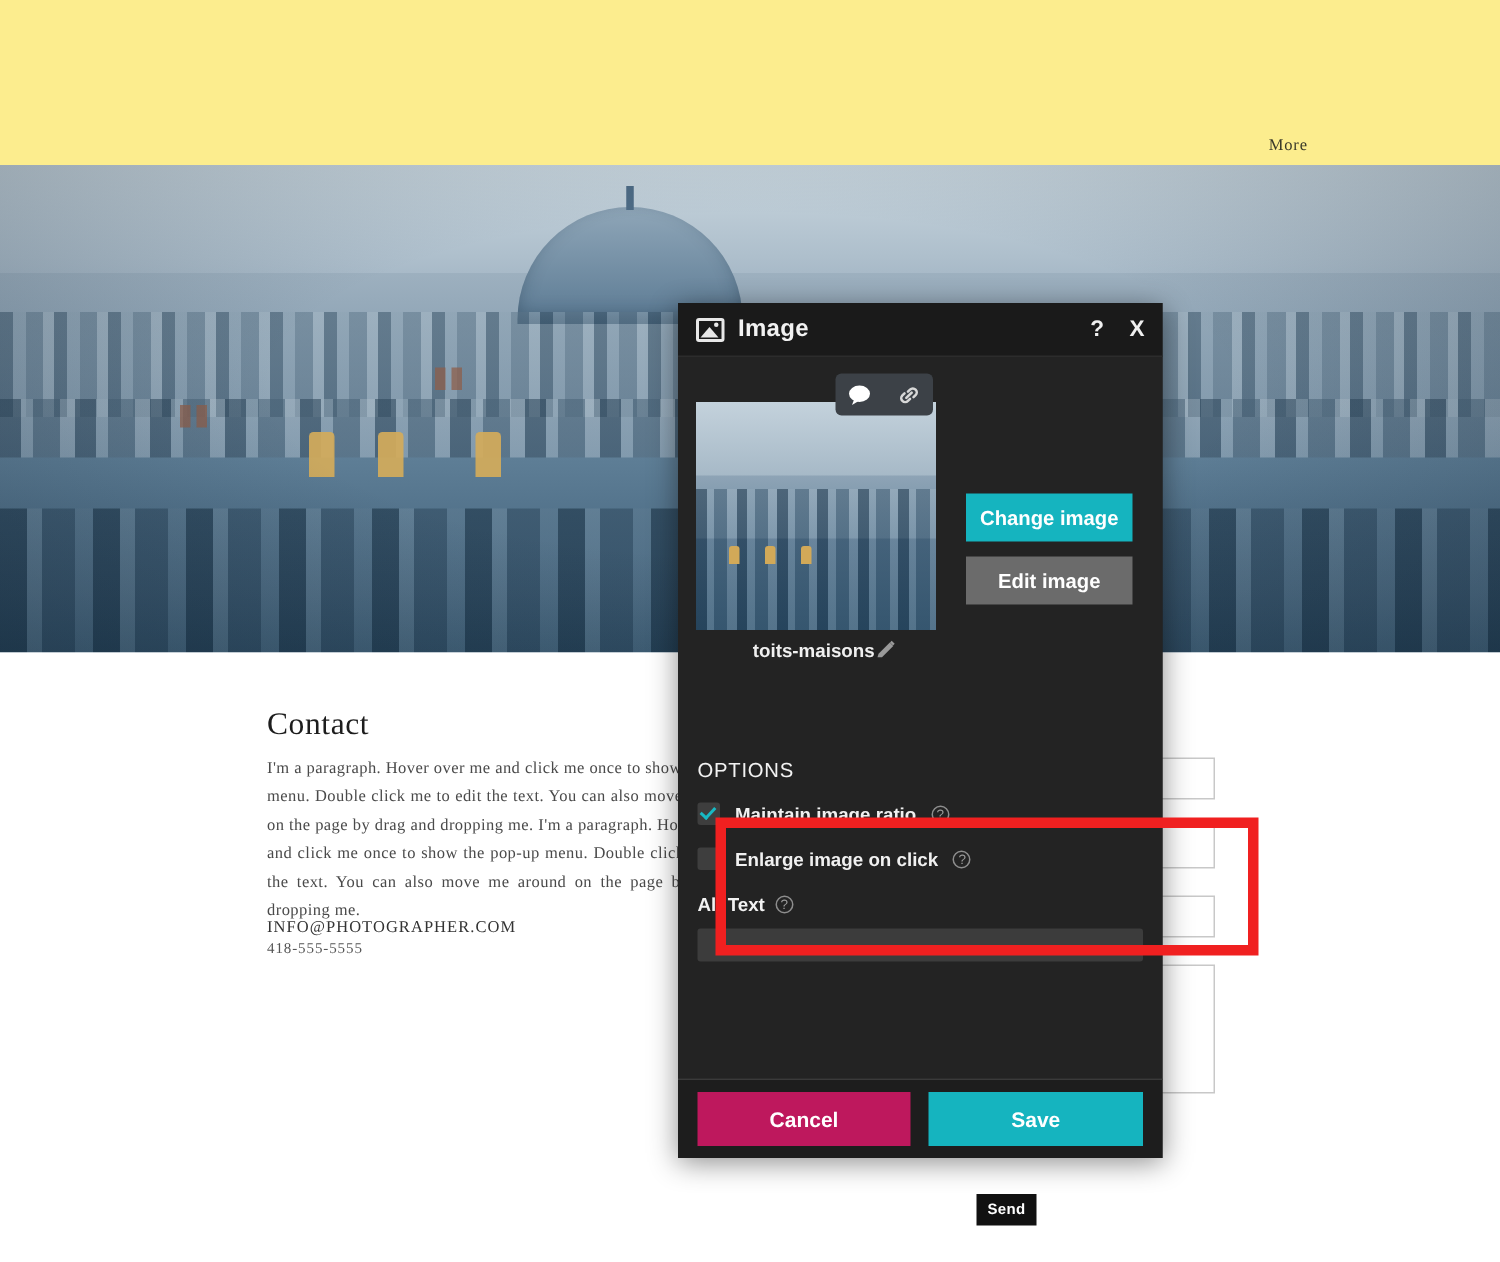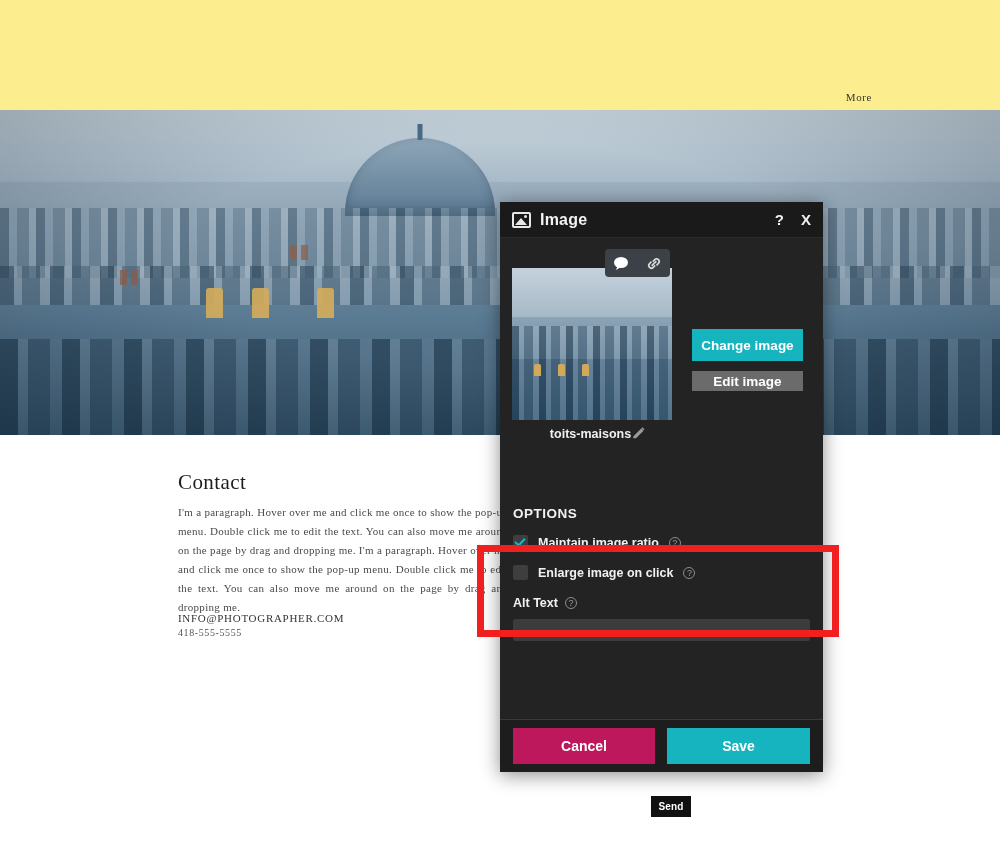--- a/index.html
+++ b/index.html
@@ -212,21 +212,21 @@
     font-weight: bold;
     display: flex;
     align-items: center;
     justify-content: center;
     letter-spacing: .2px;
   }
 
   
   .dialog {
     position: absolute;
-    left: 500px; top: 202px;
+    left: 452px; top: 202px;
     width: 323px; height: 570px;
     background: #232323;
     box-shadow: 0 3px 18px rgba(0,0,0,.45);
     z-index: 20;
   }
   .dialog-titlebar {
     position: relative;
     height: 36px;
     background: #1a1a1a;
     display: flex;
@@ -347,21 +347,21 @@
     font-size: 13.5px;
     font-weight: bold;
     display: flex;
     align-items: center;
     justify-content: center;
     cursor: pointer;
   }
   .btn-edit {
     position: absolute;
     left: 192px; top: 133px;
-    width: 111px; height: 20px;
+    width: 111px; height: 32px;
     background: #6b6b6b;
     color: #ffffff;
     font-size: 13.5px;
     font-weight: bold;
     display: flex;
     align-items: center;
     justify-content: center;
     cursor: pointer;
   }
 
@@ -379,21 +379,21 @@
     font-weight: bold;
   }
   .pencil-icon { cursor: pointer; line-height: 0; }
 
   
   .options-heading {
     position: absolute;
     left: 13px; top: 268px;
     color: #f2f2f2;
     font-size: 13.5px;
-    font-weight: bold;
+    font-weight: normal;
     letter-spacing: .5px;
   }
   .opt-row {
     position: absolute;
     left: 13px;
     display: flex;
     align-items: center;
     gap: 10px;
   }
   .opt-row.r1 { top: 297px; }

